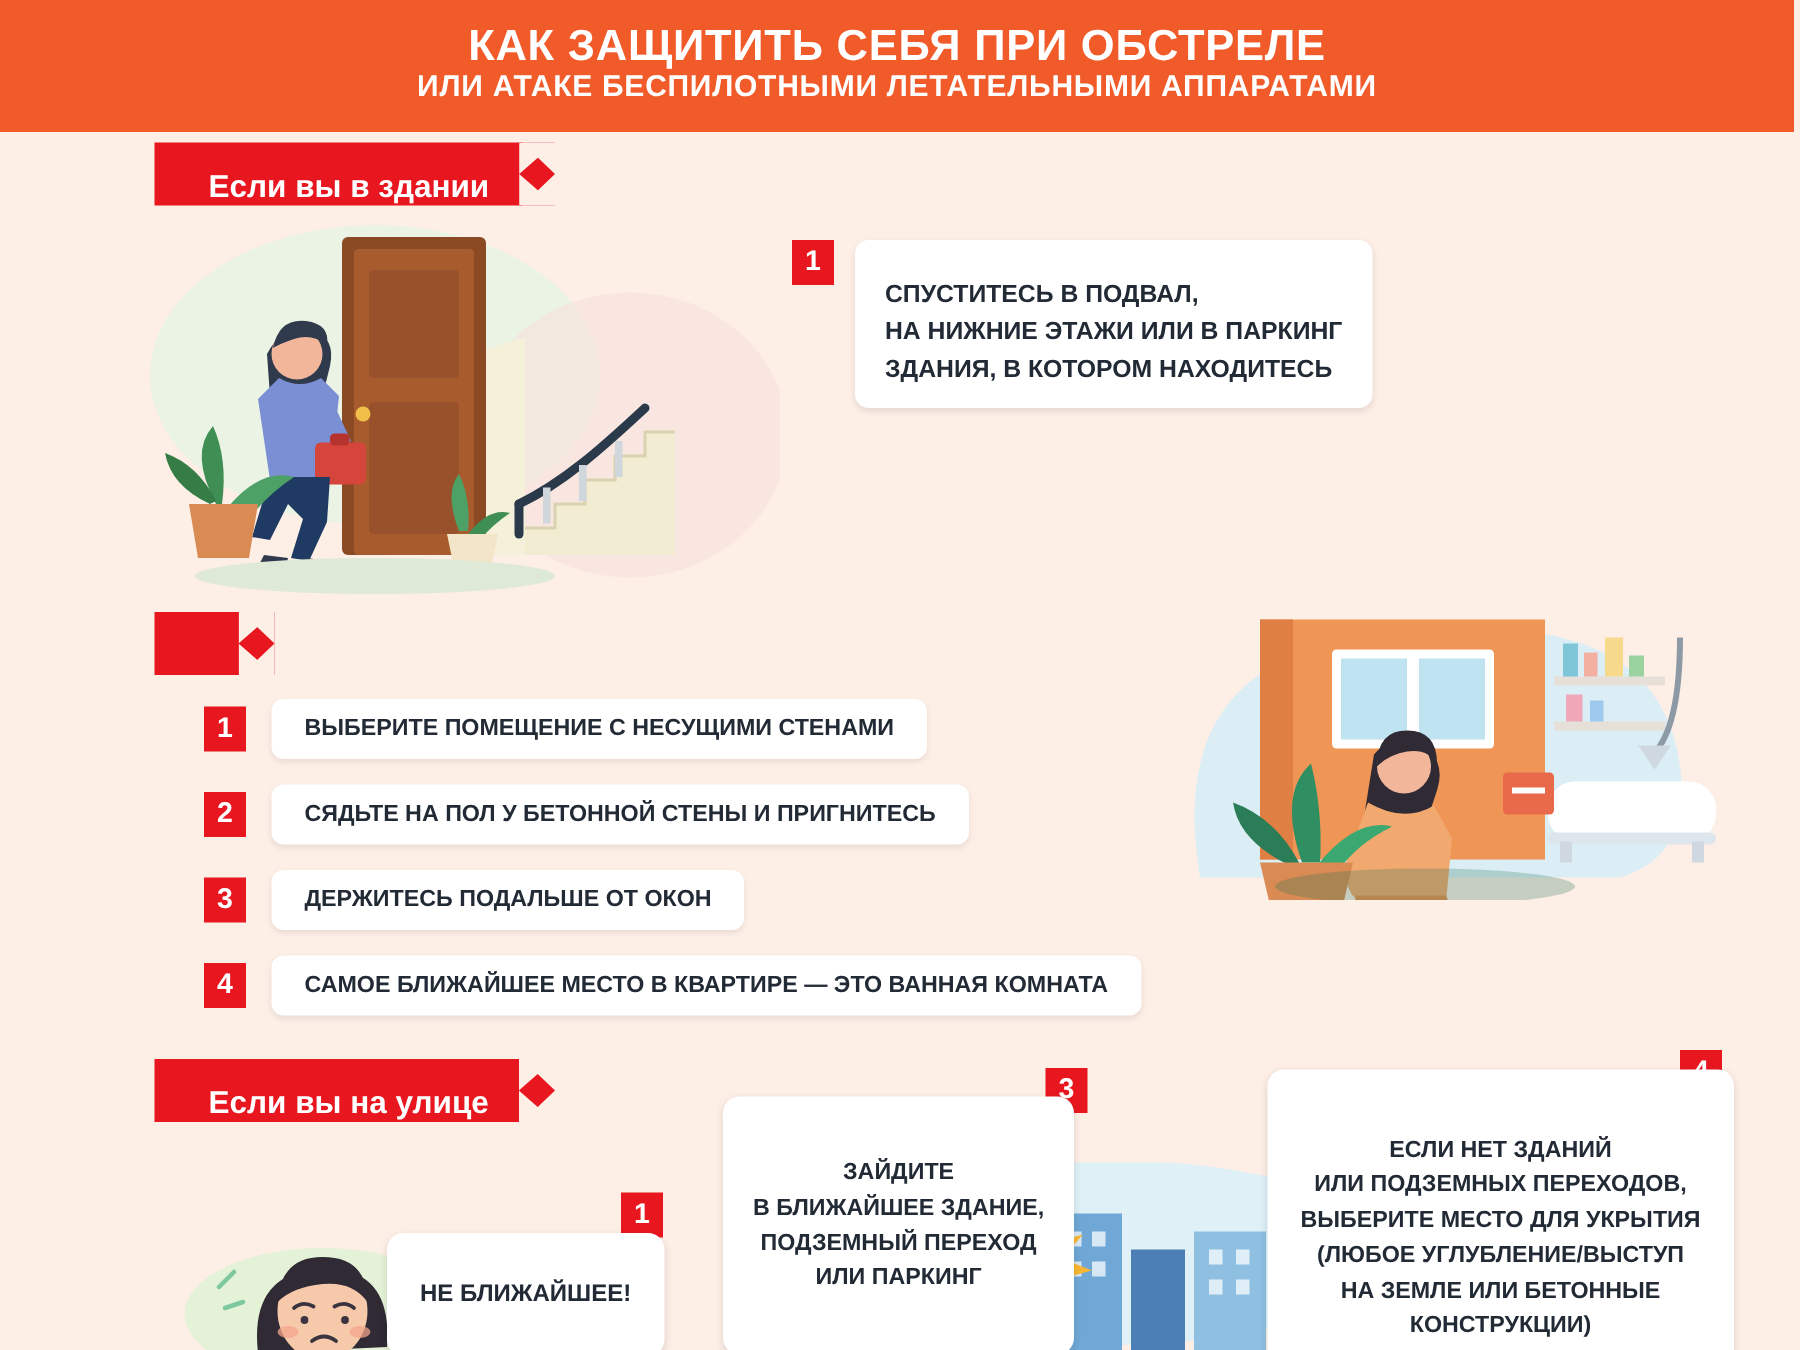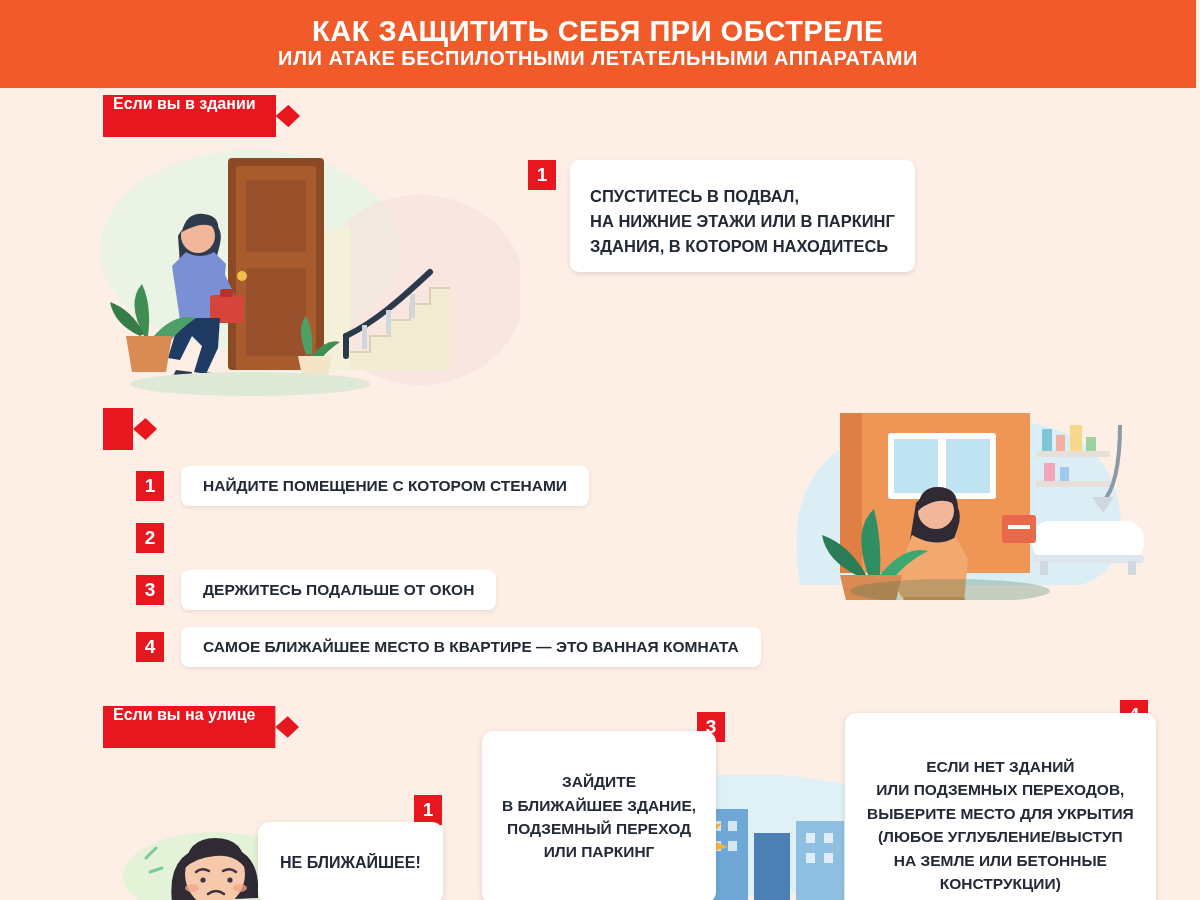--- a/index.html
+++ b/index.html
@@ -38,26 +38,26 @@
     white-space: nowrap;
   }
   .header-line.l2 { font-size: 20px; }
 
   
   .ribbon {
     position: absolute;
     height: 42px;
     background: #e8171f;
     display: flex;
-    align-items: flex-start;
-    padding-left: 10px;
+    align-items: flex-end;
+    padding-left: 36px;
     padding-right: 44px;
     color: #ffffff;
     font-weight: bold;
-    font-size: 16px;
+    font-size: 21px;
     white-space: nowrap;
   }
   .ribbon::after {
     content: "";
     position: absolute;
     right: 0; top: 0;
     width: 0; height: 0;
     border-top: 21px solid #fdeee6;
     border-bottom: 21px solid #fdeee6;
     border-right: 0 solid transparent;
@@ -249,24 +249,25 @@
     </div>
   </div>
 
   <div class="ribbon" id="ribbon-nobasement">
     <span class="tip"></span>
   </div>
 
   <div id="checklist">
     <div class="check-row">
       <div class="badge">1</div>
-      <div class="check-pill">НАЙДИТЕ ПОМЕЩЕНИЕ С КОТОРОМ СТЕНАМИ</div>
+      <div class="check-pill">ВЫБЕРИТЕ ПОМЕЩЕНИЕ С НЕСУЩИМИ СТЕНАМИ</div>
     </div>
     <div class="check-row">
       <div class="badge">2</div>
+      <div class="check-pill">СЯДЬТЕ НА ПОЛ У БЕТОННОЙ СТЕНЫ И ПРИГНИТЕСЬ</div>
     </div>
     <div class="check-row">
       <div class="badge">3</div>
       <div class="check-pill">ДЕРЖИТЕСЬ ПОДАЛЬШЕ ОТ ОКОН</div>
     </div>
     <div class="check-row">
       <div class="badge">4</div>
       <div class="check-pill">САМОЕ БЛИЖАЙШЕЕ МЕСТО В КВАРТИРЕ — ЭТО ВАННАЯ КОМНАТА</div>
     </div>
   </div>

